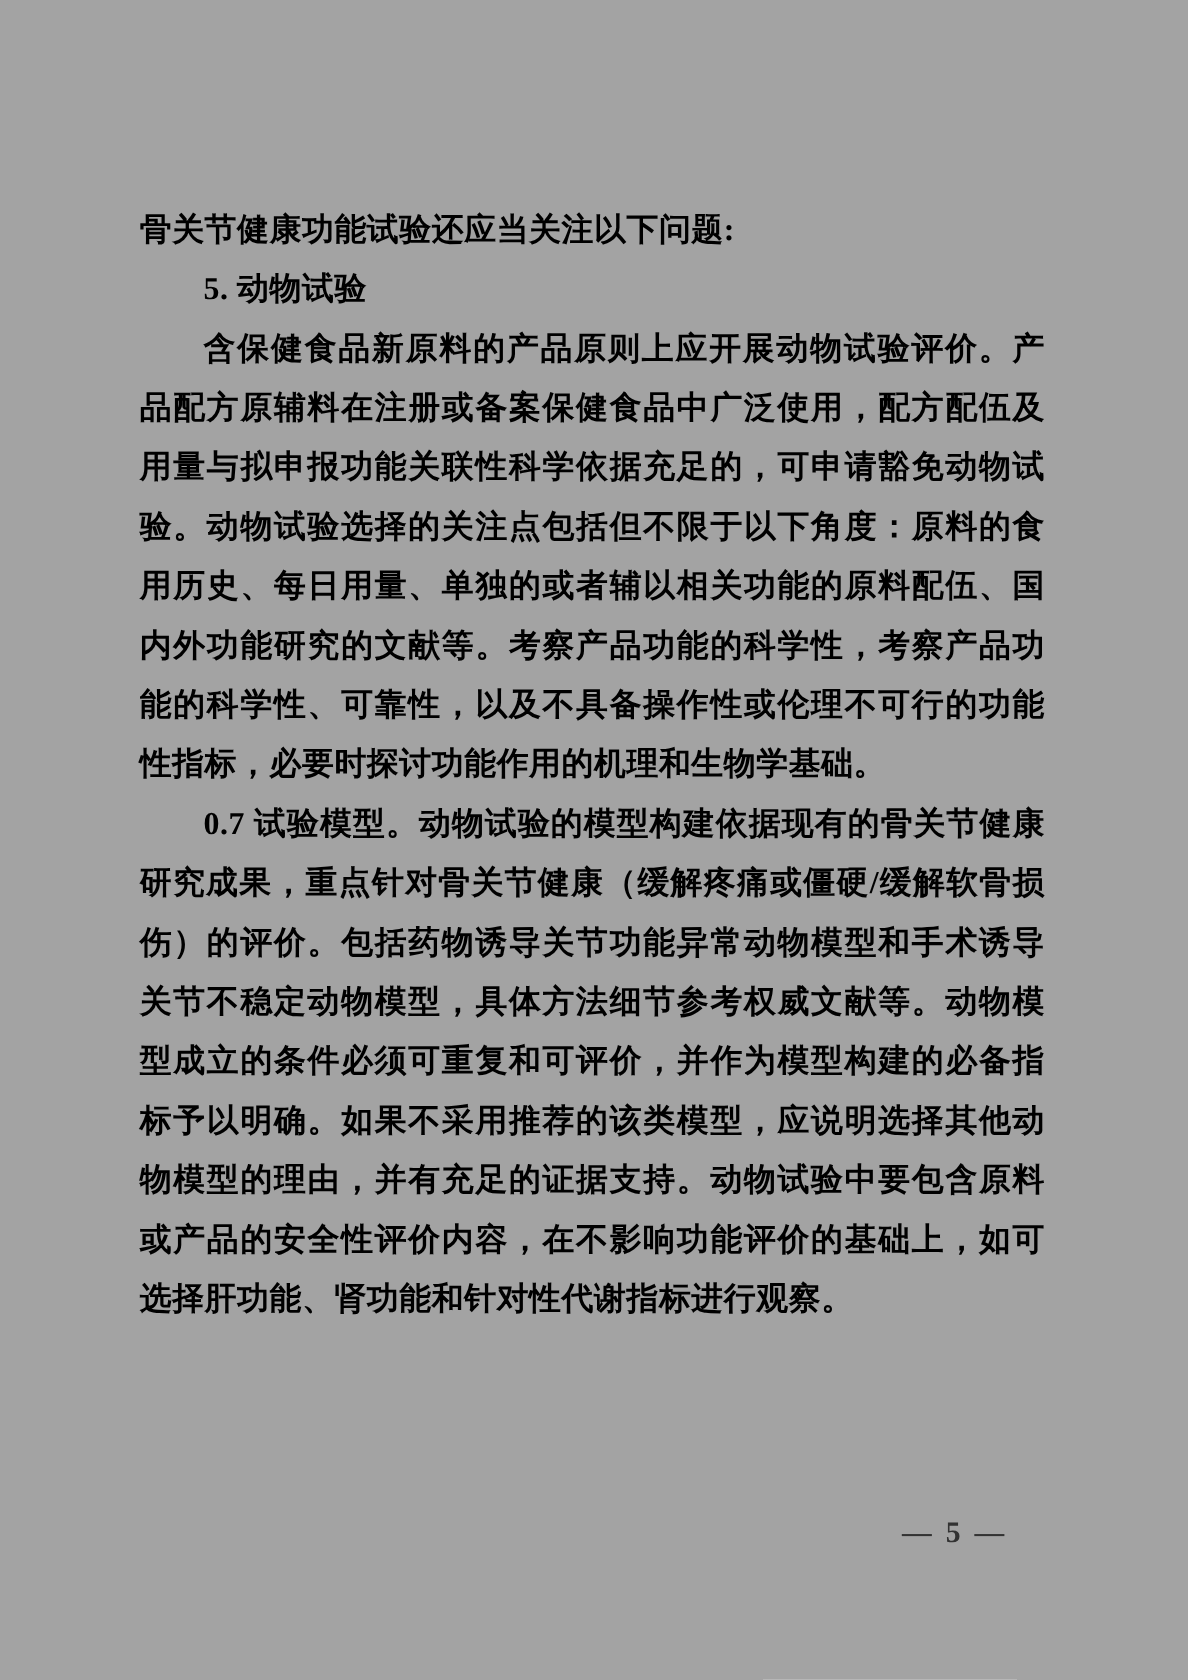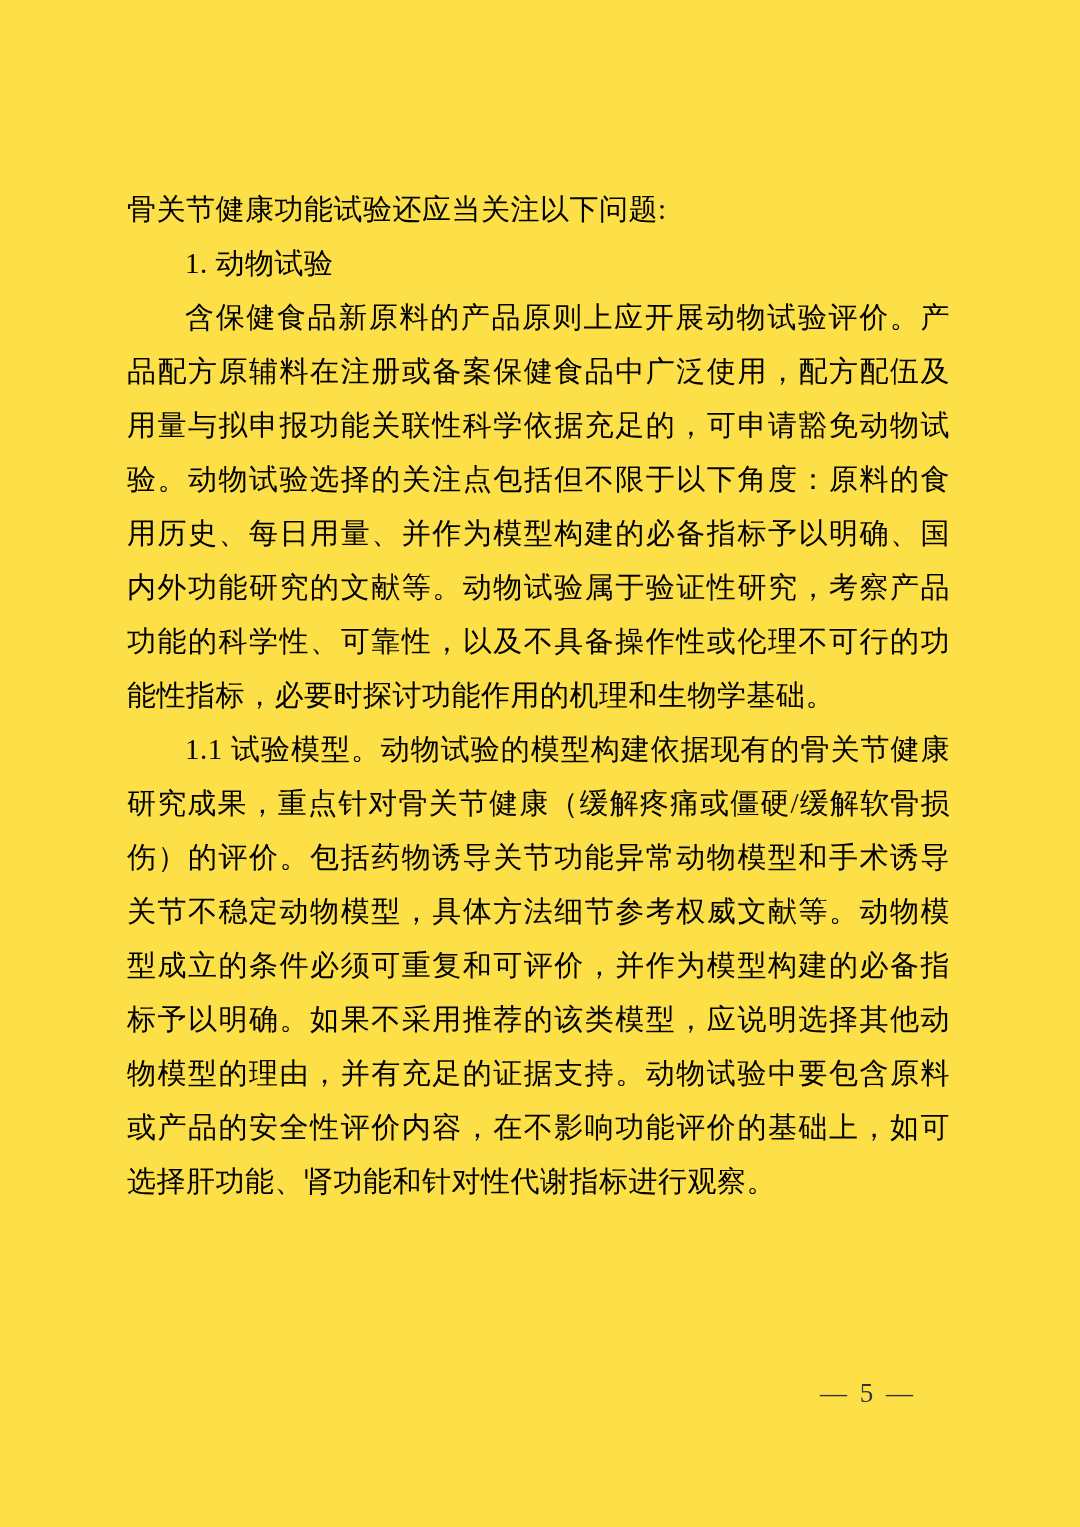--- a/index.html
+++ b/index.html
@@ -11,21 +11,22 @@
     height: 1527px;
     background: #ffffff;
     position: relative;
     overflow: hidden;
     font-family: "Liberation Serif", "DejaVu Serif", serif;
     color: #000000;
   }
   .page {
     position: absolute;
     inset: 0;
-    background: #fde047;
+    background: #a3a3a3;
+    font-weight: bold;
   }
   .page-body {
     position: absolute;
     left: 127px;
     top: 182px;
     width: 823px;
     font-size: 29px;
     line-height: 54px;
     text-align: justify;
     letter-spacing: 0.5px;
@@ -49,20 +50,20 @@
     text-align: left;
   }
 </style>
 </head>
 <body>
 
 <div class="page">
 
   <div class="page-body">
     <p>骨关节健康功能试验还应当关注以下问题:</p>
-    <p class="indent">1. 动物试验</p>
-    <p class="indent">含保健食品新原料的产品原则上应开展动物试验评价。产品配方原辅料在注册或备案保健食品中广泛使用，配方配伍及用量与拟申报功能关联性科学依据充足的，可申请豁免动物试验。动物试验选择的关注点包括但不限于以下角度：原料的食用历史、每日用量、并作为模型构建的必备指标予以明确、国内外功能研究的文献等。动物试验属于验证性研究，考察产品功能的科学性、可靠性，以及不具备操作性或伦理不可行的功能性指标，必要时探讨功能作用的机理和生物学基础。</p>
-    <p class="indent">1.1 试验模型。动物试验的模型构建依据现有的骨关节健康研究成果，重点针对骨关节健康（缓解疼痛或僵硬/缓解软骨损伤）的评价。包括药物诱导关节功能异常动物模型和手术诱导关节不稳定动物模型，具体方法细节参考权威文献等。动物模型成立的条件必须可重复和可评价，并作为模型构建的必备指标予以明确。如果不采用推荐的该类模型，应说明选择其他动物模型的理由，并有充足的证据支持。动物试验中要包含原料或产品的安全性评价内容，在不影响功能评价的基础上，如可选择肝功能、肾功能和针对性代谢指标进行观察。</p>
+    <p class="indent">5. 动物试验</p>
+    <p class="indent">含保健食品新原料的产品原则上应开展动物试验评价。产品配方原辅料在注册或备案保健食品中广泛使用，配方配伍及用量与拟申报功能关联性科学依据充足的，可申请豁免动物试验。动物试验选择的关注点包括但不限于以下角度：原料的食用历史、每日用量、单独的或者辅以相关功能的原料配伍、国内外功能研究的文献等。考察产品功能的科学性，考察产品功能的科学性、可靠性，以及不具备操作性或伦理不可行的功能性指标，必要时探讨功能作用的机理和生物学基础。</p>
+    <p class="indent">0.7 试验模型。动物试验的模型构建依据现有的骨关节健康研究成果，重点针对骨关节健康（缓解疼痛或僵硬/缓解软骨损伤）的评价。包括药物诱导关节功能异常动物模型和手术诱导关节不稳定动物模型，具体方法细节参考权威文献等。动物模型成立的条件必须可重复和可评价，并作为模型构建的必备指标予以明确。如果不采用推荐的该类模型，应说明选择其他动物模型的理由，并有充足的证据支持。动物试验中要包含原料或产品的安全性评价内容，在不影响功能评价的基础上，如可选择肝功能、肾功能和针对性代谢指标进行观察。</p>
   </div>
 
   <div class="page-number">— 5 —</div>
 
 </div>
 
 </body></html>

